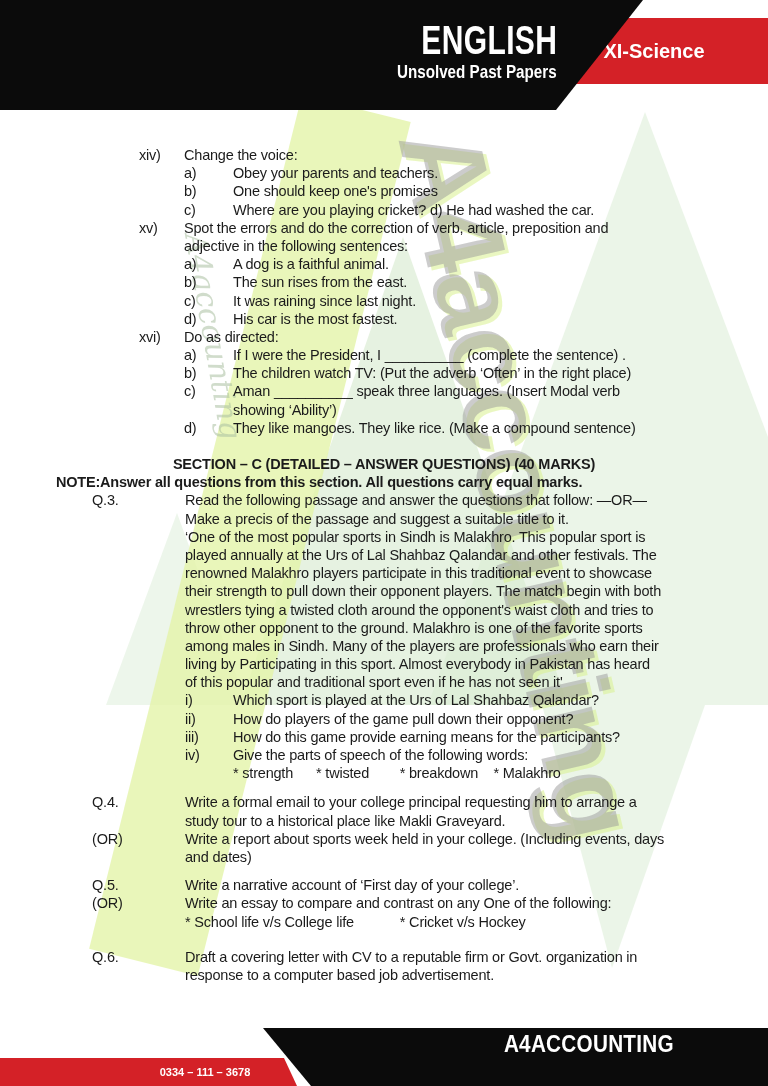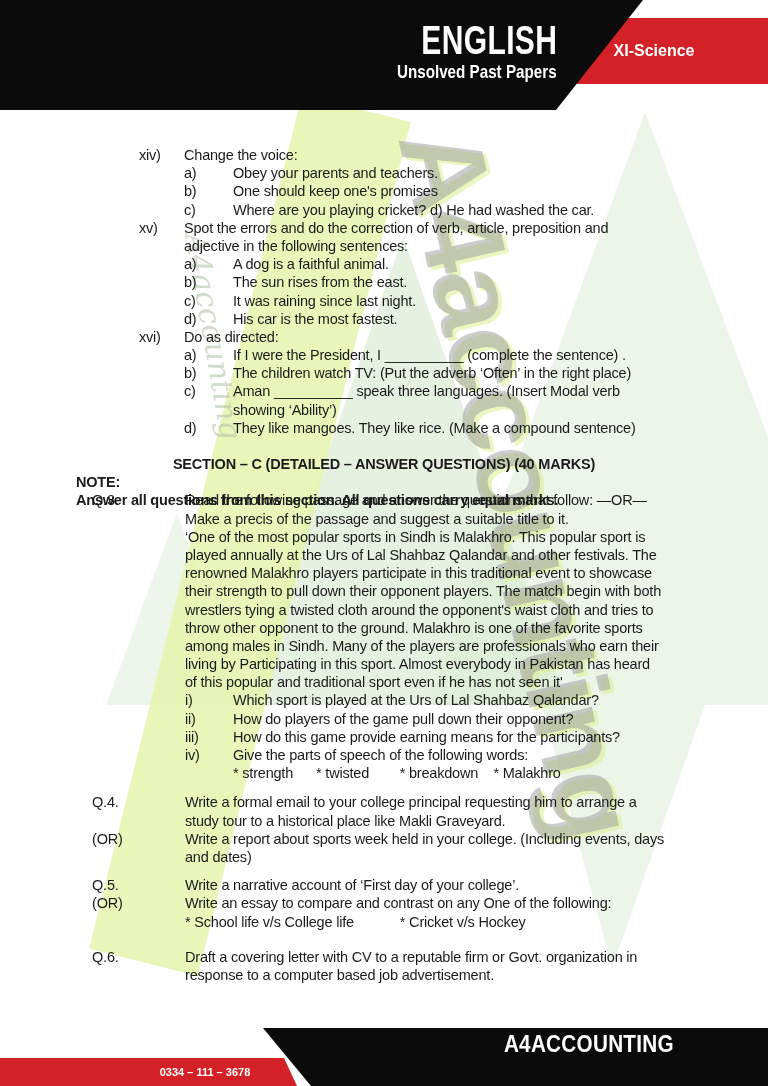--- a/index.html
+++ b/index.html
@@ -12,29 +12,29 @@
        font-size:14.5px;letter-spacing:-0.2px;margin-top:34px;}
   .line{height:18.2px;line-height:18.2px;white-space:nowrap;display:flex;}
   .lab{flex:0 0 auto;}
   .item{padding-left:139px;}  .item  .lab{width:45px;}
   .sub{padding-left:184px;}   .sub   .lab{width:49px;}
   .cont1{padding-left:184px;}
   .sub2{padding-left:233px;}
   .roman{padding-left:185px;} .roman .lab{width:48px;}
   .q{padding-left:92px;}      .q     .lab{width:93px;}
   .qcont{padding-left:185px;}
-  .note{padding-left:76px;font-weight:bold;flex-direction:column;} .note .lab{width:44px;}
+  .note{padding-left:56px;font-weight:bold;} .note .lab{width:44px;}
   .section{display:block;text-align:center;font-weight:bold;}
   .words{padding-left:233px;white-space:pre;}
   .words2{padding-left:185px;white-space:pre;}
   .spacer{height:18px;}
   
   .hdr-red{position:absolute;top:18px;left:540px;right:0;height:66px;background:var(--red,#d42127);
            z-index:3;display:flex;align-items:center;justify-content:center;}
-  .hdr-red span{color:#fff;font-weight:bold;font-size:16px;}
+  .hdr-red span{color:#fff;font-weight:bold;font-size:20px;}
   .hdr-black{position:absolute;top:0;left:0;width:768px;height:110px;background:var(--black,#0b0b0b);
              clip-path:polygon(0 0,643px 0,556px 110px,0 110px);z-index:4;}
   .hdr-title{position:absolute;top:18px;right:211px;z-index:5;color:#fff;font-weight:bold;
              font-size:40px;transform:scaleX(.75);transform-origin:right;letter-spacing:.5px;}
   .hdr-sub{position:absolute;top:61px;right:211px;z-index:5;color:#fff;font-weight:bold;
            font-size:19px;transform:scaleX(.8);transform-origin:right;}
   
   .ftr-black{position:absolute;top:1028px;left:0;width:768px;height:58px;background:var(--black,#0b0b0b);
              clip-path:polygon(263px 0,768px 0,768px 58px,311px 58px);z-index:3;}
   .ftr-brand{position:absolute;top:1031px;right:94px;z-index:5;color:#fff;font-weight:bold;

